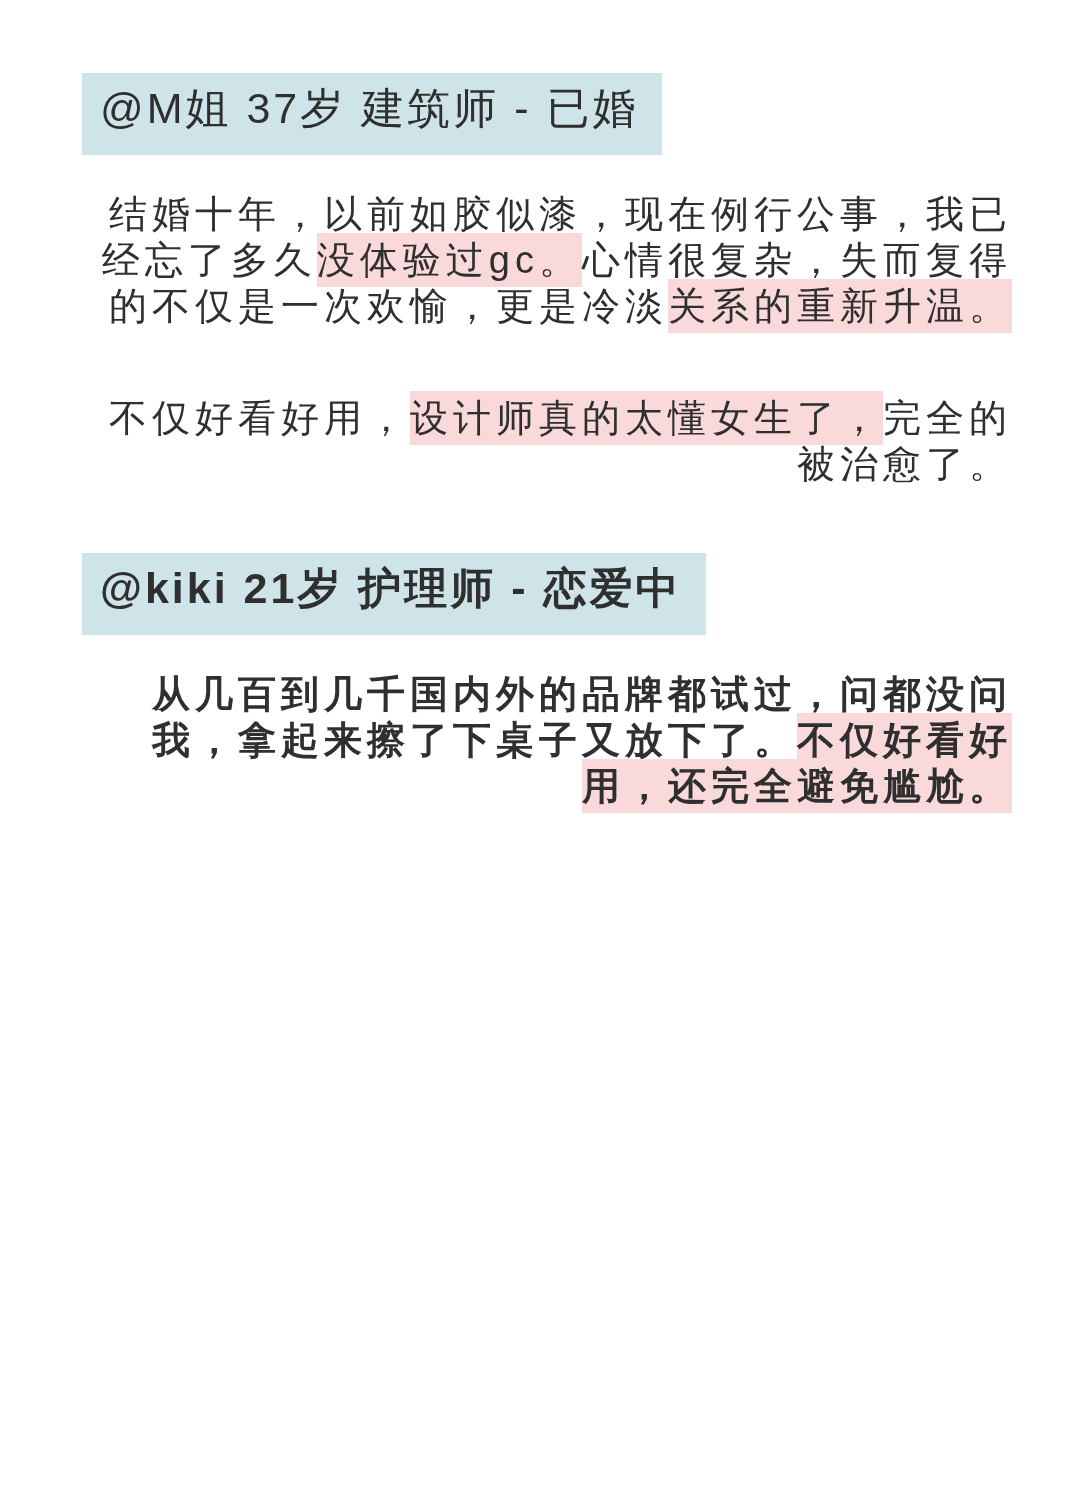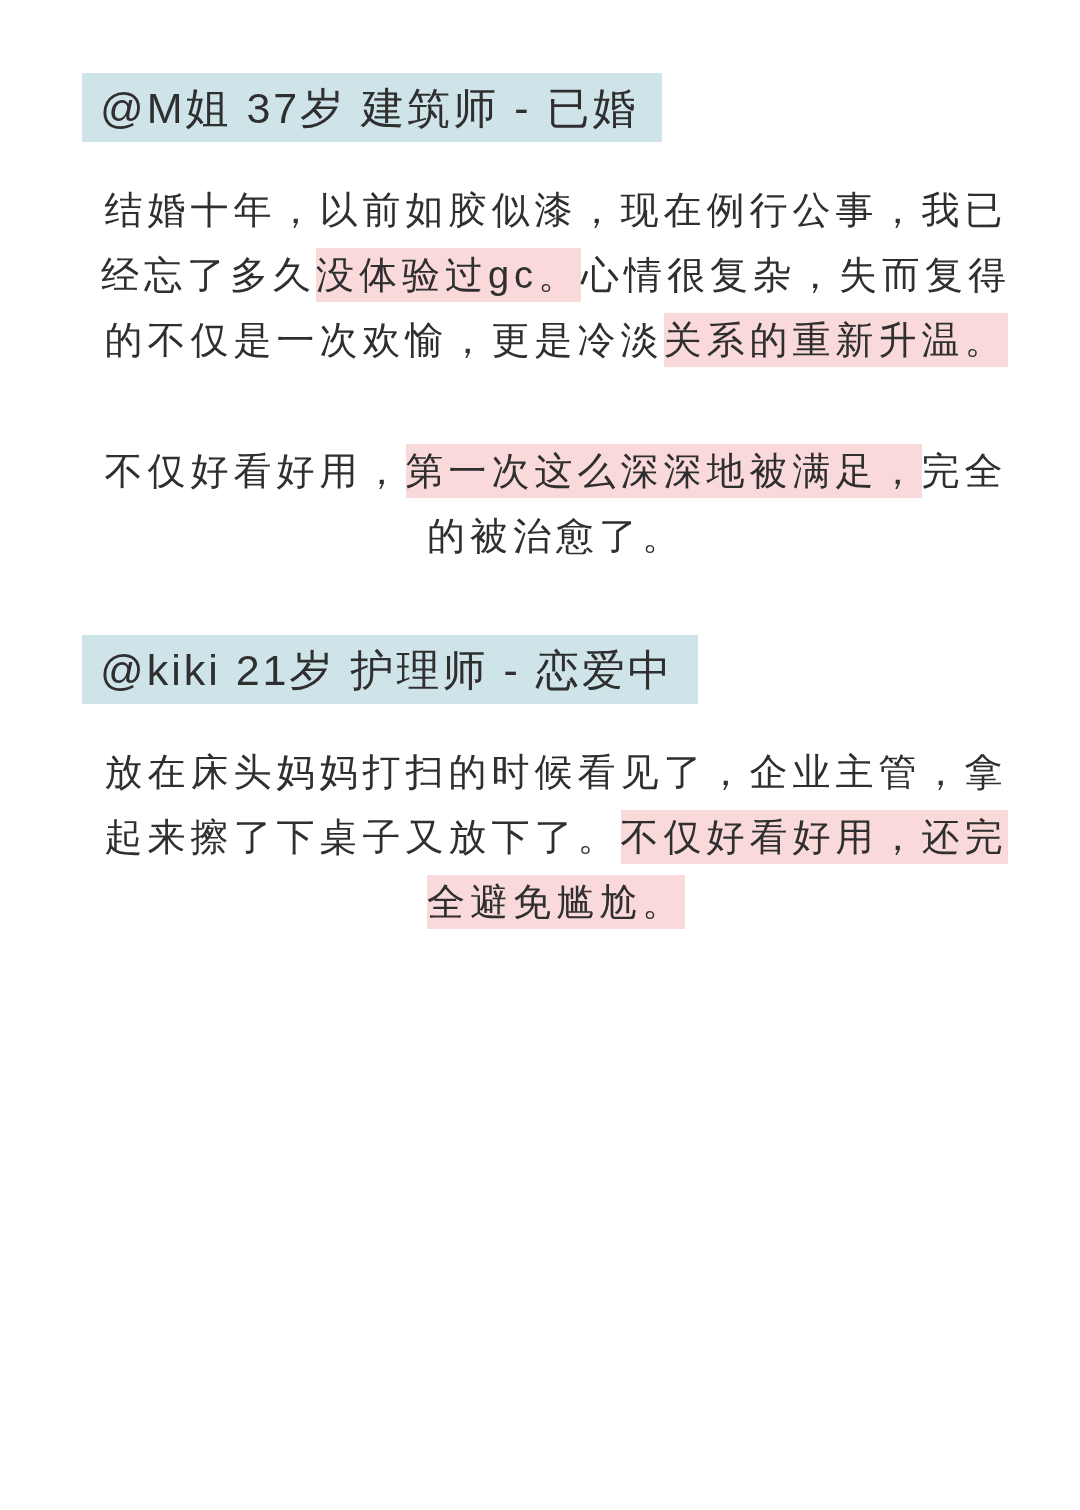--- a/index.html
+++ b/index.html
@@ -19,57 +19,58 @@
     width: 1080px;
     min-height: 1510px;
     padding: 73px 70px 60px 82px;
     background: var(--bg, #ffffff);
   }
   .entry {
     margin-bottom: 66px;
   }
   .entry:last-child {
     margin-bottom: 0;
+    font-weight: bold;
   }
   .entry-header {
     display: inline-block;
     background: var(--blue, #cfe4e8);
     font-size: 43px;
     line-height: 1;
     letter-spacing: 3px;
-    padding: 14px 24px 12px 18px;
+    padding: 14px 24px 25px 18px;
     white-space: nowrap;
   }
   .entry-body {
     width: 912px;
     margin: 36px 0 0 18px;
     font-size: 38px;
-    line-height: 65px;
+    line-height: 46px;
     letter-spacing: 5px;
     word-break: break-all;
-    text-align: center;
+    text-align: right;
   }
   .hl {
     background: var(--pink, #f9d9da);
     padding: 6px 0;
   }
 </style>
 </head>
 <body>
 
 <div class="page">
 
   <section class="entry">
     <div class="entry-header">@M姐  37岁  建筑师 - 已婚</div>
     <p class="entry-body"><span>结婚十年，以前如胶似漆，现在例行公事，我已经忘了多久</span><span class="hl">没体验过gc。</span><span>心情很复杂，失而复得的不仅是一次欢愉，更是冷淡</span><span class="hl">关系的重新升温。</span></p>
   </section>
 
 
   <section class="entry">
-    <p class="entry-body"><span>不仅好看好用，</span><span class="hl">第一次这么深深地被满足，</span><span>完全的被治愈了。</span></p>
+    <p class="entry-body"><span>不仅好看好用，</span><span class="hl">设计师真的太懂女生了，</span><span>完全的被治愈了。</span></p>
   </section>
 
   <section class="entry">
     <div class="entry-header">@kiki  21岁  护理师 - 恋爱中</div>
-    <p class="entry-body"><span>放在床头妈妈打扫的时候看见了，企业主管，拿起来擦了下桌子又放下了。</span><span class="hl">不仅好看好用，还完全避免尴尬。</span></p>
+    <p class="entry-body"><span>从几百到几千国内外的品牌都试过，问都没问我，拿起来擦了下桌子又放下了。</span><span class="hl">不仅好看好用，还完全避免尴尬。</span></p>
   </section>
 
 </div>
 
 </body></html>

